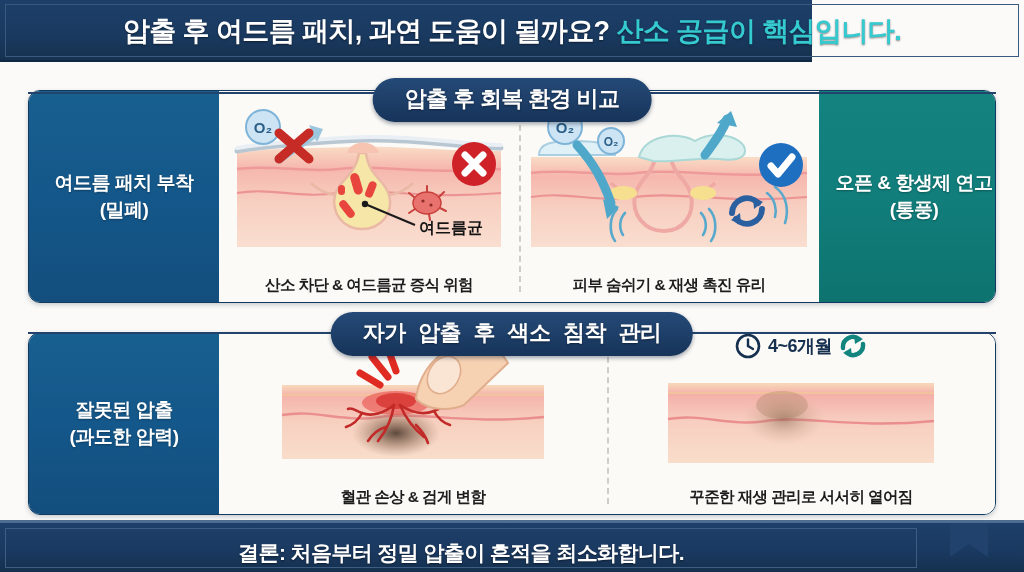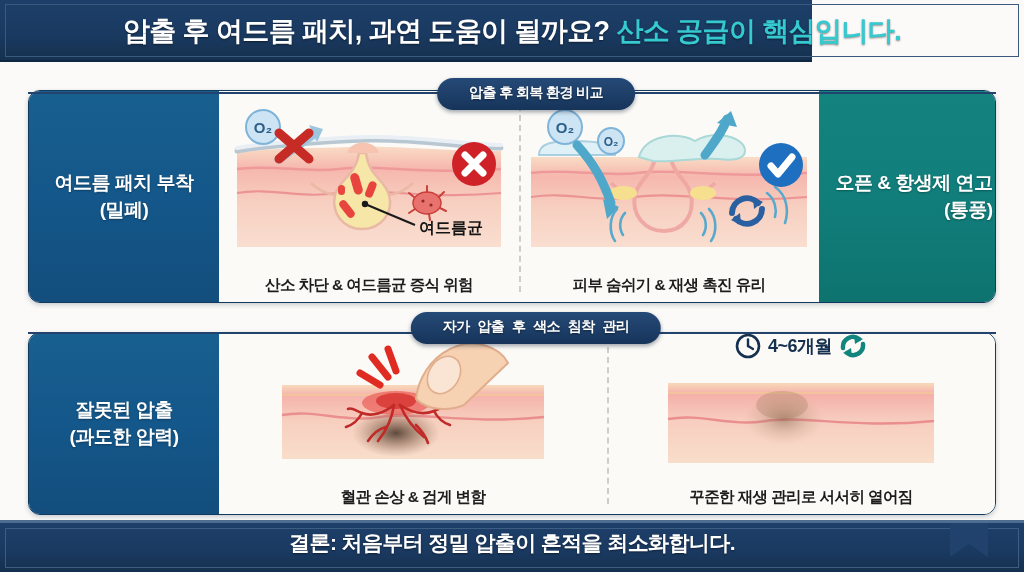--- a/index.html
+++ b/index.html
@@ -72,21 +72,21 @@
     color: #ffffff;
     font-weight: bold;
     font-size: 19px;
     line-height: 1.42;
     letter-spacing: -0.5px;
     padding: 1px 6px;
     box-sizing: border-box;
     text-shadow: 0 1px 2px rgba(0,0,0,.3);
   }
   .side-left  { background: linear-gradient(180deg,#18608f 0%, #14578a 50%, #134e7d 100%); }
-  .side-right { background: linear-gradient(180deg,#13837f 0%, #117e7b 50%, #0e736f 100%); text-align: right; }
+  .side-right { background: linear-gradient(180deg,#13837f 0%, #117e7b 50%, #0e736f 100%); }
 
   .center-area {
     flex: 1 1 auto;
     background: #fbfaf7;
     position: relative;
     display: flex;
   }
   .cell {
     flex: 1 1 50%;
     position: relative;
@@ -120,29 +120,28 @@
   }
 
   
   .pill {
     position: absolute;
     left: 50%;
     transform: translateX(-50%);
     background: linear-gradient(180deg,#254a77 0%, #1d3e67 55%, #17345a 100%);
     color: #fff;
     font-weight: bold;
-    font-size: 14px;
+    font-size: 22px;
     letter-spacing: -0.6px;
     padding: 6px 32px 8px;
     border-radius: 22px;
     white-space: nowrap;
     z-index: 9;
     box-shadow: 0 2px 4px rgba(10,25,45,.4);
     text-shadow: 0 1px 2px rgba(0,0,0,.4);
-    margin-left: 24px;
   }
   #pill1 { top: 78px; }
   #pill2 { top: 312px; font-family: Liberation Mono, monospace; }
   .pill-rule {
     position: absolute;
     left: 28px; right: 28px;
     height: 0;
     border-top: 2px solid #23436c;
     z-index: 1;
   }
@@ -157,25 +156,25 @@
     background: linear-gradient(180deg,#1d3f69 0%, #1b3a62 55%, #15304e 100%);
     border-top: 3px solid #4f6d90;
     box-sizing: border-box;
     display: flex;
     align-items: center;
     justify-content: center;
   }
   .footer-inner {
     position: absolute;
     left: 5px; top: 5px;
-    width: 1014px; height: 40px;
+    width: 912px; height: 40px;
     border: 1px solid #3d5d83;
     box-sizing: border-box;
     display: flex;
-    align-items: flex-start;
+    align-items: flex-end;
     justify-content: center;
   }
   .footer-text {
     font-size: 21px;
     font-weight: bold;
     color: #ffffff;
     letter-spacing: -0.6px;
     white-space: nowrap;
     text-shadow: 0 1px 2px rgba(0,0,0,.45);
   }

